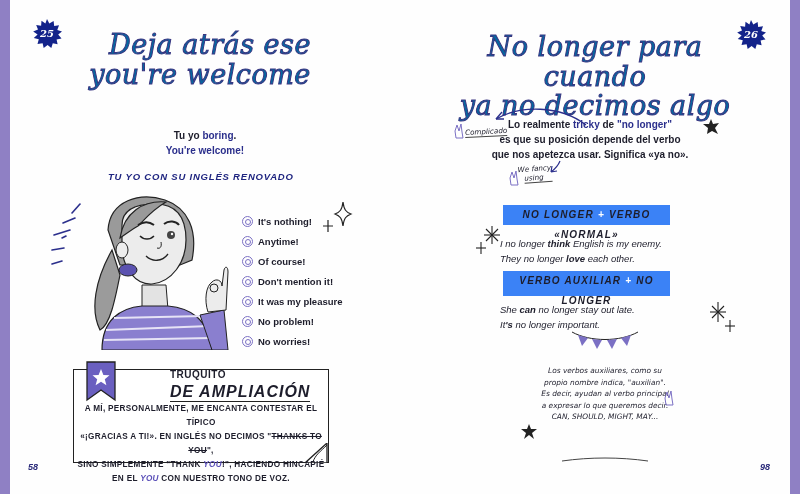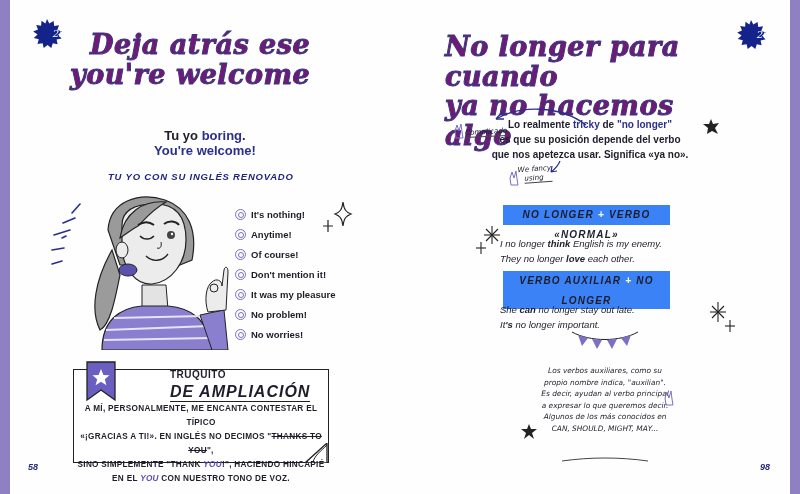--- a/index.html
+++ b/index.html
@@ -4,27 +4,27 @@
 <style>
   html,body{margin:0;padding:0;}
   body{width:800px;height:494px;position:relative;overflow:hidden;background:#fefefe;font-family:"Liberation Sans",sans-serif;color:#1d1d2b;}
   .strip{position:absolute;top:0;width:10px;height:494px;background:#8f80c4;}
   .strip.left{left:0;}
   .strip.right{right:0;}
   .page{position:absolute;top:0;height:494px;}
   .page.left{left:10px;width:390px;}
   .page.right{left:400px;width:390px;}
   .badge{position:absolute;width:30px;height:30px;}
-  .badge span{position:absolute;left:12px;top:0;width:30px;height:30px;line-height:30px;text-align:center;color:#fff;font-size:10px;font-style:italic;font-weight:normal;font-family:"DejaVu Serif",serif;}
-  .title{position:absolute;font-family:"DejaVu Serif",serif;font-style:italic;font-weight:bold;color:#701a75;-webkit-text-stroke:1px #3a3580;letter-spacing:0.5px;line-height:1.1;}
+  .badge span{position:absolute;left:0;top:0;width:30px;height:30px;line-height:30px;text-align:center;color:#fff;font-size:10px;font-style:italic;font-weight:bold;font-family:"DejaVu Serif",serif;}
+  .title{position:absolute;text-align:center;font-family:"DejaVu Serif",serif;font-style:italic;font-weight:normal;color:#0369a1;-webkit-text-stroke:1px #3a3580;letter-spacing:0.5px;line-height:1.1;}
   .pagenum{position:absolute;font-size:9px;font-weight:bold;font-style:italic;color:#2a2a7a;}
-  .intro{position:absolute;text-align:center;font-size:13px;font-weight:bold;line-height:15px;}
+  .intro{position:absolute;text-align:center;font-size:10px;font-weight:bold;line-height:15px;}
   .intro .hl{color:#2b2f8c;}
   .subhead{position:absolute;font-size:9.5px;font-weight:bold;font-style:italic;letter-spacing:0.8px;color:#1f2580;}
-  .phrases{position:absolute;list-style:none;margin:0;padding:0;}
+  .phrases{position:absolute;list-style:none;margin:7px;padding:0;}
   .phrases li{height:20px;display:flex;align-items:center;font-size:9.5px;font-weight:bold;color:#1d1d2b;}
   .phrases .ico{width:11px;height:11px;border:1.5px solid #7b70c4;border-radius:50%;margin-right:5px;position:relative;box-sizing:border-box;}
   .phrases .ico:after{content:"";position:absolute;left:2px;top:2px;width:4px;height:4px;border:1px solid #7b70c4;border-radius:50%;}
   .tipbox{position:absolute;border:1.5px solid #222;background:#fff;}
   .tip-title1{position:absolute;font-size:10px;font-weight:bold;letter-spacing:0.5px;}
   .tip-title2{position:absolute;font-size:16px;font-weight:bold;font-style:italic;letter-spacing:1px;border-bottom:1.5px solid #222;}
   .tip-body{position:absolute;text-align:center;font-size:8.2px;font-weight:bold;line-height:14px;letter-spacing:0.3px;text-transform:uppercase;}
   .tip-body .you{color:#5a4fb8;font-style:italic;}
   .tip-body .strike{text-decoration:line-through;}
   .rule-pill{position:absolute;background:#3b82f6;border-radius:0;font-size:10px;font-weight:bold;font-style:italic;letter-spacing:1.2px;color:#1d1d2b;text-align:center;line-height:20px;}
@@ -173,21 +173,21 @@
 
   <div class="badge" style="left:336px;top:20px;">
     <svg width="30" height="30" viewBox="0 0 30 30">
       <polygon fill="#13238a" points="15,0 17.3,4.5 21.6,2 22.2,7 27,6.3 25.3,10.9 30,12.6 26.2,15.6 29.5,19.4 24.6,20.4 25.6,25.3 20.8,24.3 19.3,29 15.6,26 11.7,29 10.6,24.2 5.5,25 6.8,20.2 1.8,19 5.6,15.5 1.2,12.6 6,10.6 4.2,6 9.1,6.7 9.5,1.8 13.4,4.4"></polygon>
     </svg>
     <span>26</span>
   </div>
 
   <div class="title" style="left:45px;top:32px;width:300px;font-size:27px;">
     <div>No longer para cuando</div>
-    <div>ya no hacemos algo</div>
+    <div>ya no decimos algo</div>
   </div>
 
   <svg style="position:absolute;left:90px;top:105px;" width="100" height="22" viewBox="0 0 100 22">
     <path d="M96 20 C70 0 30 0 6 14" fill="none" stroke="#2b2f8c" stroke-width="1.3"></path>
     <path d="M6 14 L12 7 M6 14 L14 14" stroke="#2b2f8c" stroke-width="1.3"></path>
   </svg>
 
   <div class="intro" style="left:60px;top:117px;width:260px;font-size:10px;">
     <div><span>Lo realmente </span><span class="hl">tricky</span><span> de </span><span class="hl">"no longer"</span></div>
     <div>es que su posición depende del verbo</div>
@@ -227,21 +227,21 @@
       <line x1="22" y1="5" x2="10" y2="17"></line>
       <line x1="5" y1="18" x2="5" y2="30"></line>
       <line x1="0" y1="24" x2="10" y2="24"></line>
     </g>
   </svg>
   <div class="example" style="left:100px;top:236px;width:175px;">
     <div><span>I no longer </span><b>think</b><span> English is my enemy.</span></div>
     <div><span>They no longer </span><b>love</b><span> each other.</span></div>
   </div>
 
-  <div class="rule-pill" style="left:103px;top:271px;width:167px;height:38px;">
+  <div class="rule-pill" style="left:103px;top:271px;width:167px;height:25px;">
     <span>VERBO AUXILIAR</span>
     <span class="plus">+</span>
     <span>NO LONGER</span>
   </div>
   <div class="example" style="left:100px;top:302px;width:175px;">
     <div><span>She </span><b>can</b><span> no longer stay out late.</span></div>
     <div><span>It</span><b>'s</b><span> no longer important.</span></div>
   </div>
 
   <svg style="position:absolute;left:308px;top:300px;" width="30" height="34" viewBox="0 0 30 34">
@@ -261,21 +261,20 @@
     <polygon fill="#7b70c4" points="22,9 32,10 27,19"></polygon>
     <polygon fill="#7b70c4" points="37,10 47,9 42,19"></polygon>
     <polygon fill="#7b70c4" points="51,8 61,5 57,16"></polygon>
   </svg>
 
   <div class="aux-note" style="left:125px;top:365px;width:160px;">
     <div>Los verbos auxiliares, como su</div>
     <div>propio nombre indica, "auxilian".</div>
     <div>Es decir, ayudan al verbo principal</div>
     <div>a expresar lo que queremos decir.</div>
-    <div>Algunos de los más conocidos en</div>
     <div>CAN, SHOULD, MIGHT, MAY...</div>
   </div>
   <svg style="position:absolute;left:160px;top:457px;" width="90" height="6" viewBox="0 0 90 6">
     <path d="M2 4 C30 0 60 0 88 4" fill="none" stroke="#444" stroke-width="1"></path>
   </svg>
   <svg style="position:absolute;left:263px;top:390px;" width="12" height="16" viewBox="0 0 12 16">
     <path d="M3 15 L2 8 L4 2 L6 8 L8 1 L9 9 L10 15 Z" fill="none" stroke="#7b70c4" stroke-width="1"></path>
   </svg>
   <svg style="position:absolute;left:121px;top:424px;" width="16" height="15" viewBox="0 0 16 15">
     <polygon fill="#222" points="8,0 10,5 16,5 11,9 13,15 8,11 3,15 5,9 0,5 6,5"></polygon>

